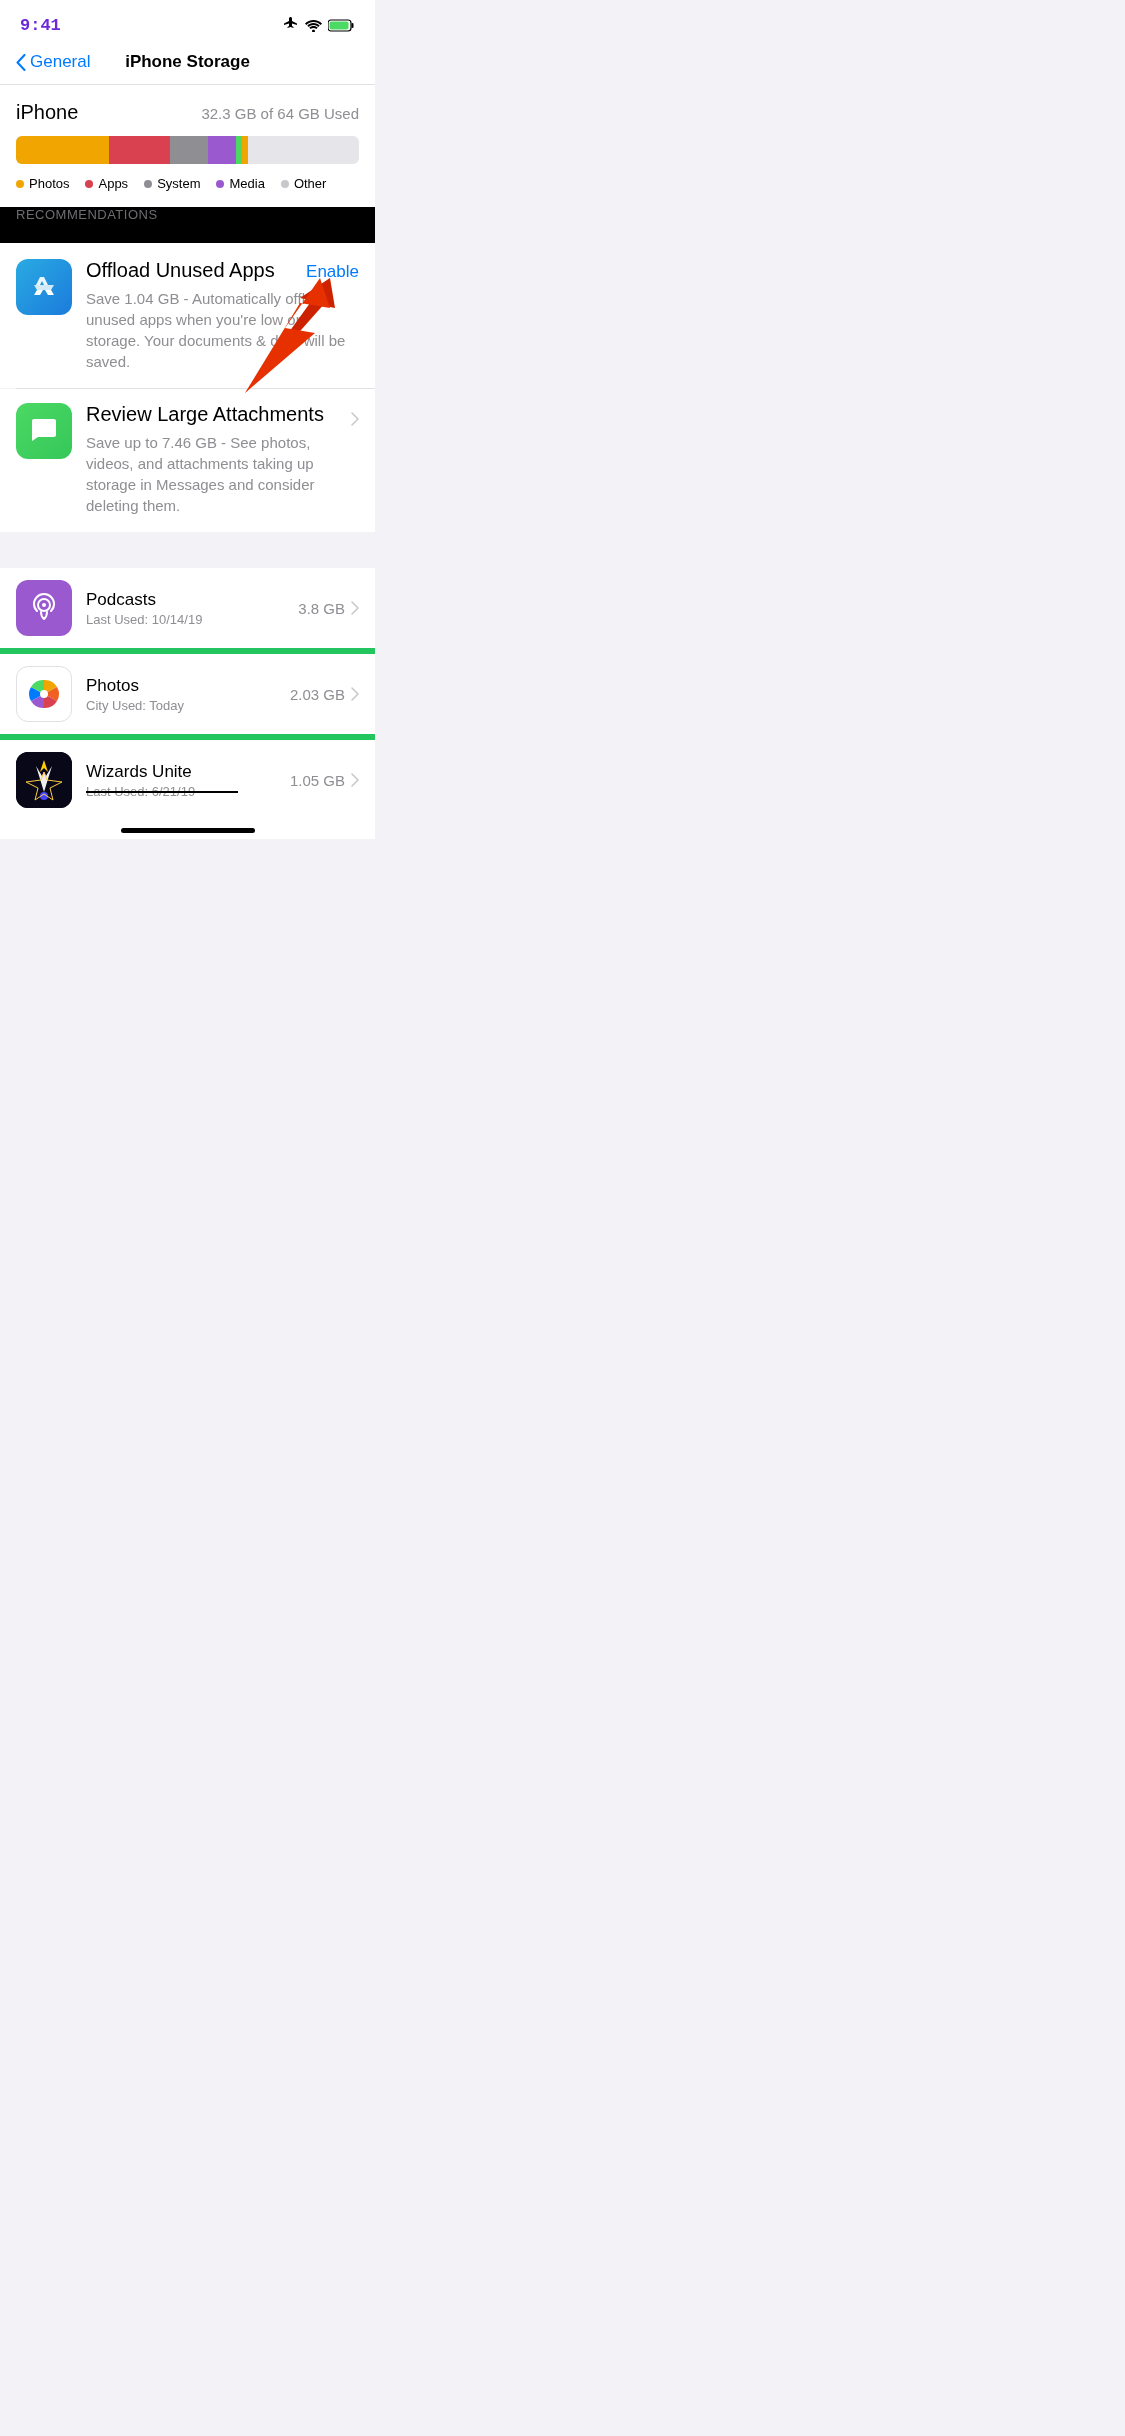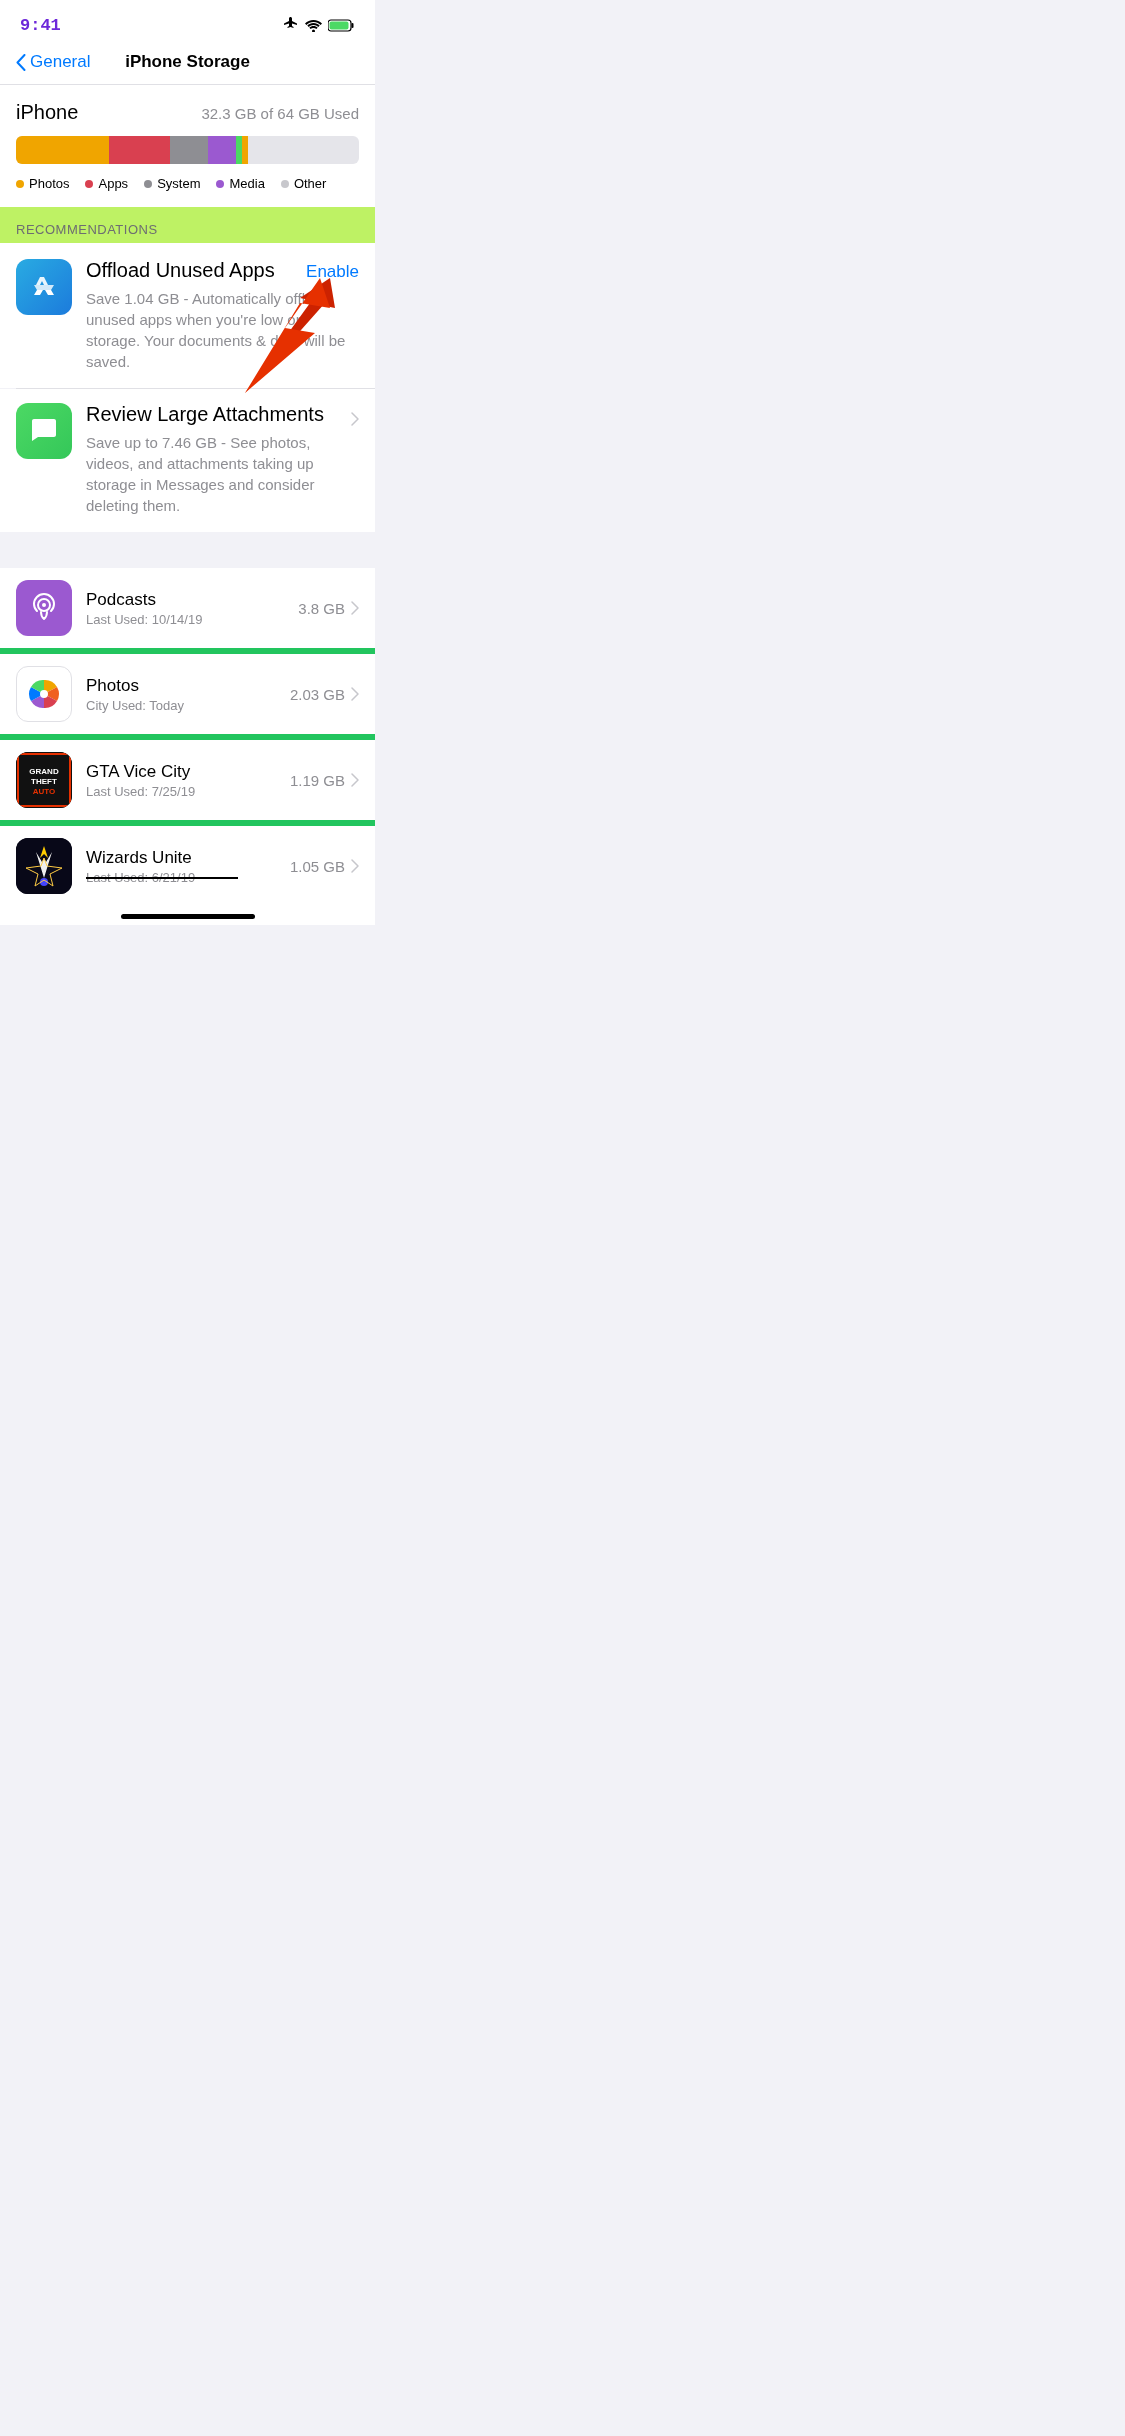--- a/index.html
+++ b/index.html
@@ -121,24 +121,24 @@
 
     .legend-dot {
       width: 8px;
       height: 8px;
       border-radius: 50%;
       flex-shrink: 0;
     }
 
     
     .section-divider {
-      background: #bef264;
+      background: #000000;
       height: 36px;
       display: flex;
-      align-items: flex-end;
+      align-items: flex-start;
       padding: 0 16px 6px;
     }
 
     .section-label {
       font-size: 13px;
       font-weight: 400;
       color: #6d6d72;
       letter-spacing: 0.5px;
       text-transform: uppercase;
     }
@@ -503,41 +503,20 @@
       <div class="app-last-used">City Used: Today</div>
     </div>
     <div class="app-size-row">
       <span class="app-size">2.03 GB</span>
       <svg width="8" height="14" viewBox="0 0 8 14">
         <path d="M1 1l6 6-6 6" stroke="#c7c7cc" stroke-width="1.5" fill="none" stroke-linecap="round" stroke-linejoin="round"></path>
       </svg>
     </div>
   </div>
 
-  <div class="app-row">
-    <div class="app-icon-small icon-gta" style="background:#1a1a1a; position:relative; overflow:hidden;">
-      <svg width="56" height="56" viewBox="0 0 56 56">
-        <rect width="56" height="56" fill="#111"></rect>
-        <rect x="2" y="2" width="52" height="52" fill="none" stroke="#e63000" stroke-width="2"></rect>
-        <text x="28" y="22" text-anchor="middle" fill="white" font-size="8" font-weight="bold" font-family="Arial">GRAND</text>
-        <text x="28" y="32" text-anchor="middle" fill="white" font-size="8" font-weight="bold" font-family="Arial">THEFT</text>
-        <text x="28" y="42" text-anchor="middle" fill="#e63000" font-size="8" font-weight="bold" font-family="Arial">AUTO</text>
-      </svg>
-    </div>
-    <div class="app-info">
-      <div class="app-name">GTA Vice City</div>
-      <div class="app-last-used">Last Used: 7/25/19</div>
-    </div>
-    <div class="app-size-row">
-      <span class="app-size">1.19 GB</span>
-      <svg width="8" height="14" viewBox="0 0 8 14">
-        <path d="M1 1l6 6-6 6" stroke="#c7c7cc" stroke-width="1.5" fill="none" stroke-linecap="round" stroke-linejoin="round"></path>
-      </svg>
-    </div>
-  </div>
 
   <div class="app-row" style="border-bottom: none;">
     <div class="app-icon-small icon-wizards">
       <svg width="56" height="56" viewBox="0 0 56 56">
         <rect width="56" height="56" fill="#080818"></rect>
         <path d="M28 8 L32 20 L28 16 L24 20 Z" fill="#ffcc00"></path>
         <path d="M20 14 L28 40 L36 14 L30 24 L28 20 L26 24 Z" fill="#eeeeee"></path>
         <circle cx="28" cy="44" r="4" fill="#4444ff"></circle>
         <path d="M10 30 L25 28 L28 20 L31 28 L46 30 L34 36 L37 48 L28 42 L19 48 L22 36 Z" fill="none" stroke="#ffcc44" stroke-width="1"></path>
       </svg>

